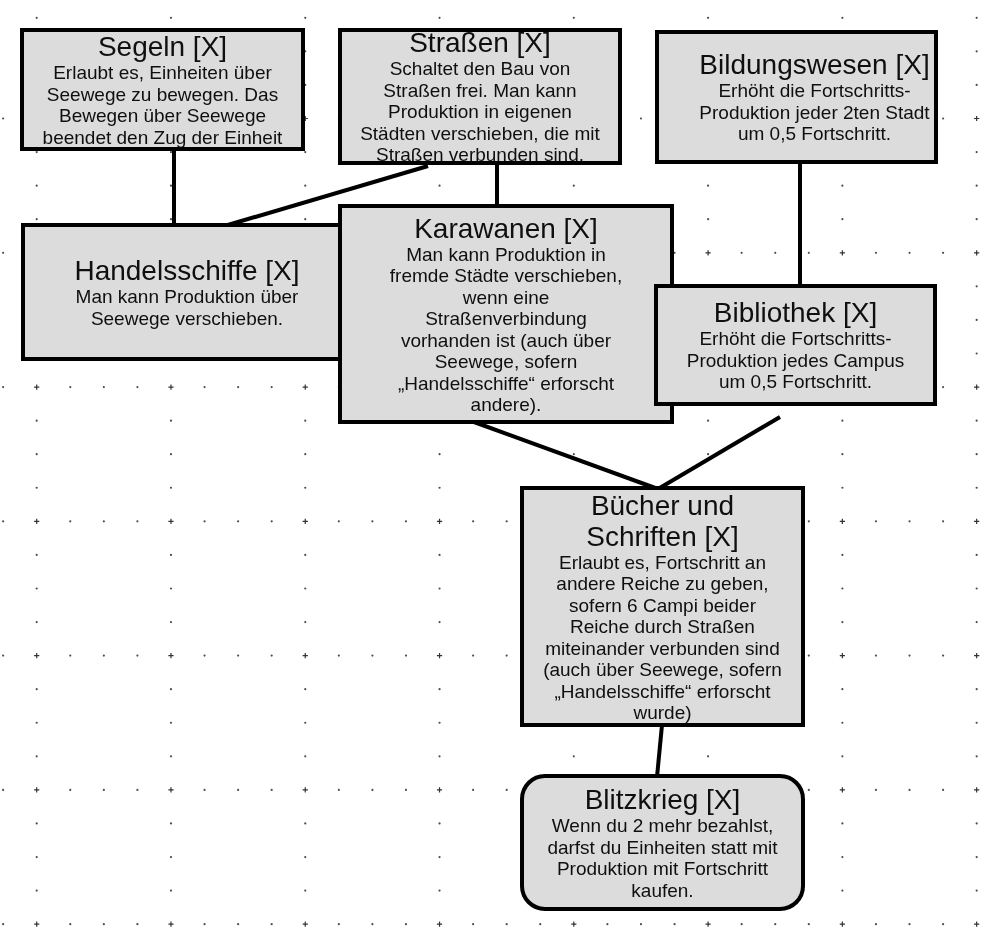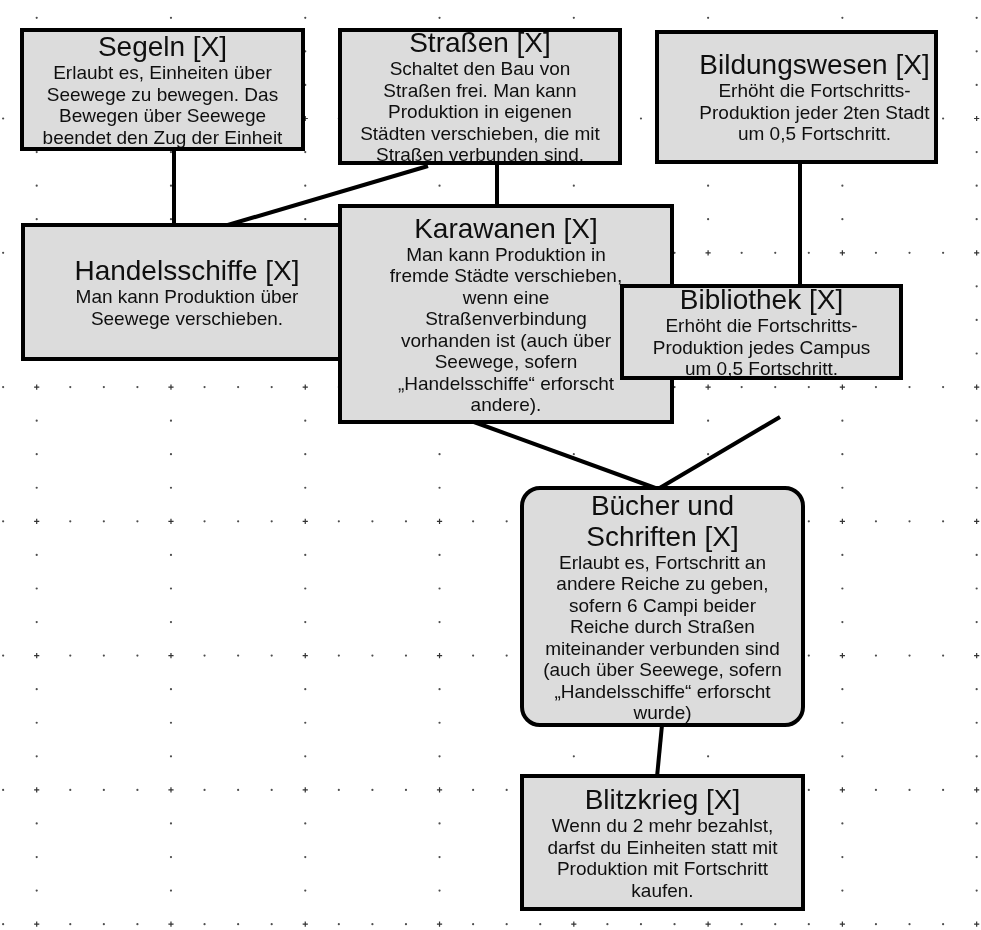--- a/index.html
+++ b/index.html
@@ -29,23 +29,23 @@
   }
   .node .body{
     font-size:19px;line-height:21.5px;
     white-space:pre-line;
   }
   #node-segeln        {left:20px; top:28px; width:285px;height:123px;}
   #node-strassen      {left:338px;top:28px; width:284px;height:137px;}
   #node-bildungswesen {left:655px;top:30px; width:283px;height:134px;padding-left:36px;}
   #node-handelsschiffe{left:21px; top:223px;width:332px;height:138px;}
   #node-karawanen     {left:338px;top:204px;width:336px;height:220px;}
-  #node-bibliothek    {left:620px;top:284px;width:283px;height:96px;}
-  #node-buecher       {left:520px;top:486px;width:285px;height:241px;border-radius:20px;}
-  #node-blitzkrieg    {left:520px;top:774px;width:285px;height:137px;}
+  #node-bibliothek    {left:654px;top:284px;width:283px;height:122px;}
+  #node-buecher       {left:520px;top:486px;width:285px;height:241px;}
+  #node-blitzkrieg    {left:520px;top:774px;width:285px;height:137px;border-radius:25px;}
 </style>
 </head>
 <body>
 
 <div id="canvas">
 
   <svg id="bg-svg" width="981" height="930" viewBox="0 0 981 930">
     <g id="grid">
         <circle cx="3.1300000000000026" cy="118.5" r="1.1" fill="#4d4d4d"></circle>
         <circle cx="3.1300000000000026" cy="252.78" r="1.1" fill="#4d4d4d"></circle>

